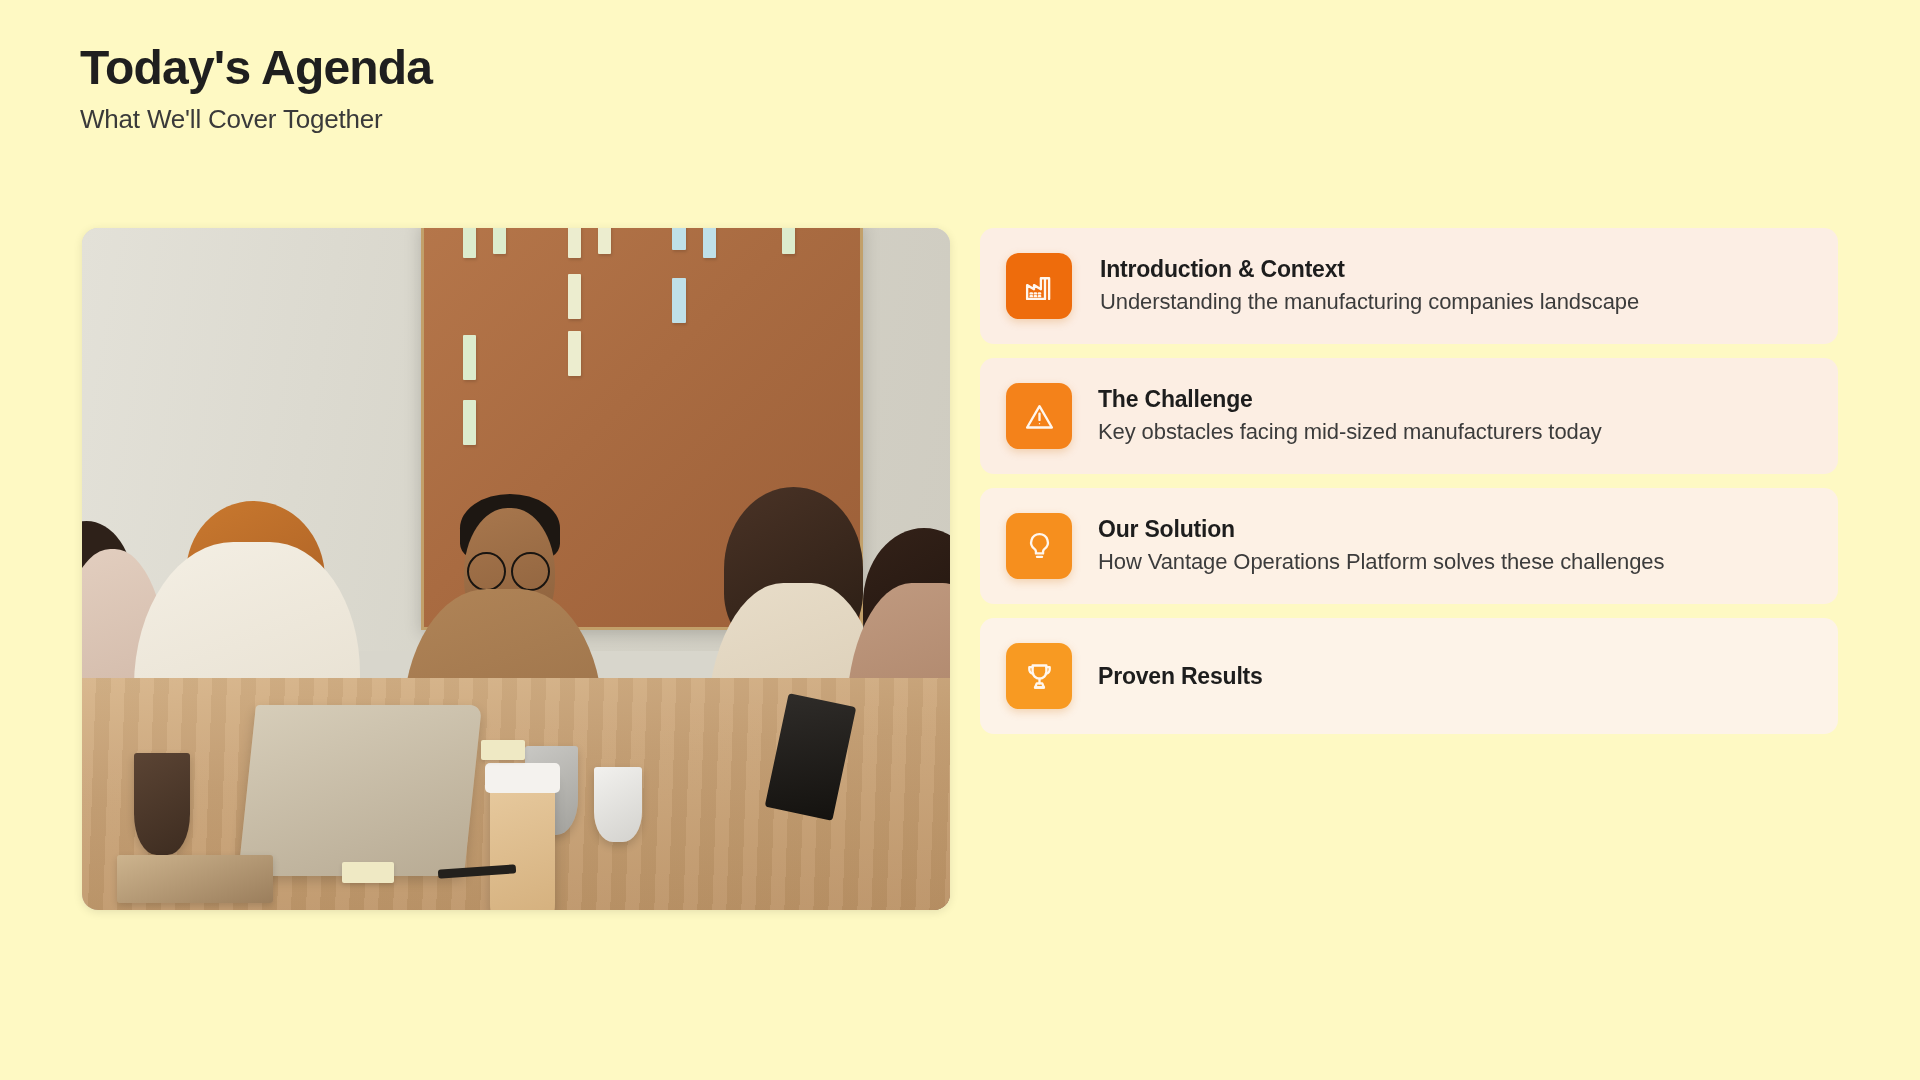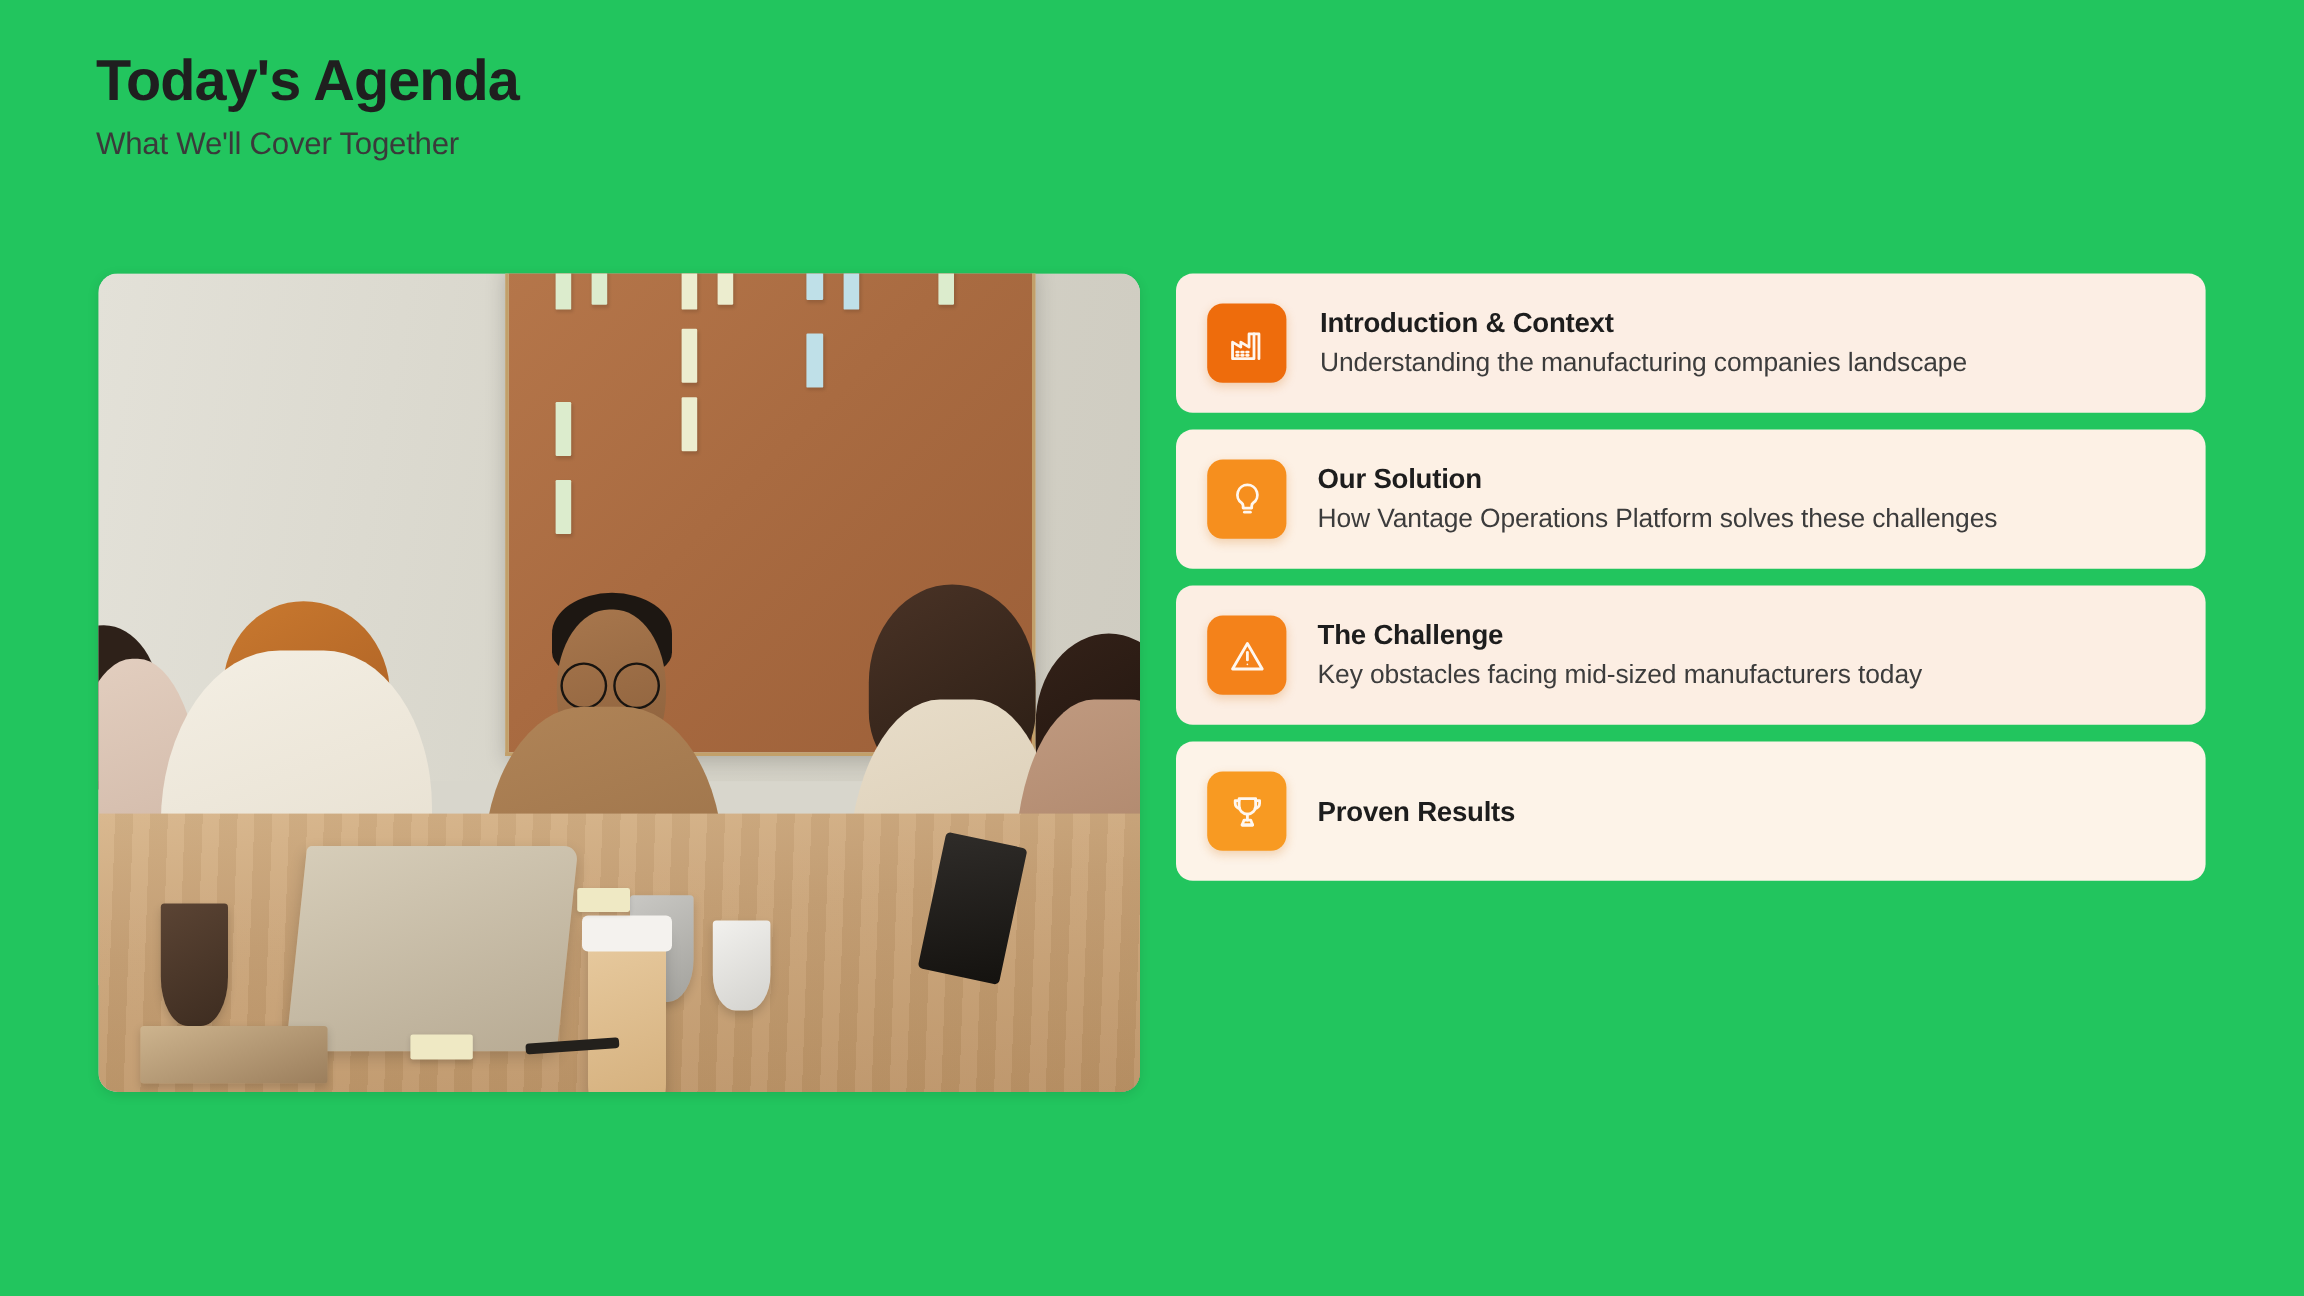--- a/index.html
+++ b/index.html
@@ -2,21 +2,21 @@
 <html><head>
 <meta charset="utf-8">
 <style>
   * { margin:0; padding:0; box-sizing:border-box; }
   html, body {
     width:1920px; height:1080px;
     background:#ffffff;
     font-family:"Liberation Sans", sans-serif;
     overflow:hidden;
   }
-  .slide { position:relative; width:1920px; height:1080px; background:#22c55e; }
+  .slide { position:relative; width:1920px; height:1080px; background:#fef9c3; }
 
   
   .header { position:absolute; left:80px; top:40px; }
   .title {
     font-size:48px; font-weight:700; color:#1f1f1f;
     letter-spacing:-0.8px; line-height:1.15;
   }
   .subtitle {
     font-size:26px; font-weight:400; color:#3a3a3a;
     letter-spacing:-0.2px; margin-top:9px; line-height:1.2;
@@ -209,48 +209,48 @@
               <path d="M5.5 17h1M8.5 17h1M11.5 17h1M5.5 19h1M8.5 19h1M11.5 19h1"></path>
             </svg>
           </span>
         </div>
         <div class="txt">
           <div class="it-title">Introduction &amp; Context</div>
           <div class="it-desc">Understanding the manufacturing companies landscape</div>
         </div>
       </div>
 
-      <div class="item" style="background-color: rgb(253, 241, 229);">
-        <div class="tile" style="background: rgb(246, 143, 30);">
-          <span>
-            <svg viewBox="0 0 24 24" fill="none" stroke="#fff7ef" stroke-width="1.7" stroke-linecap="round" stroke-linejoin="round">
-              <path d="M12 3a6 6 0 0 0-3.5 10.9c.6.5.9 1.1.9 1.8V17h5.2v-1.3c0-.7.3-1.3.9-1.8A6 6 0 0 0 12 3z"></path>
-              <path d="M10.2 19.5h3.6"></path>
-            </svg>
-          </span>
-        </div>
-        <div class="txt">
-          <div class="it-title">Our Solution</div>
-          <div class="it-desc">How Vantage Operations Platform solves these challenges</div>
-        </div>
-      </div>
-
       <div class="item" style="background-color: rgb(252, 238, 227);">
         <div class="tile" style="background: rgb(244, 130, 26);">
           <span>
             <svg viewBox="0 0 24 24" fill="none" stroke="#fff7ef" stroke-width="1.7" stroke-linecap="round" stroke-linejoin="round">
               <path d="M12 4.5 21 20H3z"></path>
               <path d="M12 10v4.5"></path>
               <circle cx="12" cy="17.2" r="0.5" fill="#fff7ef" stroke="none"></circle>
             </svg>
           </span>
         </div>
         <div class="txt">
           <div class="it-title">The Challenge</div>
           <div class="it-desc">Key obstacles facing mid-sized manufacturers today</div>
+        </div>
+      </div>
+
+      <div class="item" style="background-color: rgb(253, 241, 229);">
+        <div class="tile" style="background: rgb(246, 143, 30);">
+          <span>
+            <svg viewBox="0 0 24 24" fill="none" stroke="#fff7ef" stroke-width="1.7" stroke-linecap="round" stroke-linejoin="round">
+              <path d="M12 3a6 6 0 0 0-3.5 10.9c.6.5.9 1.1.9 1.8V17h5.2v-1.3c0-.7.3-1.3.9-1.8A6 6 0 0 0 12 3z"></path>
+              <path d="M10.2 19.5h3.6"></path>
+            </svg>
+          </span>
+        </div>
+        <div class="txt">
+          <div class="it-title">Our Solution</div>
+          <div class="it-desc">How Vantage Operations Platform solves these challenges</div>
         </div>
       </div>
 
       <div class="item" style="background-color: rgb(253, 243, 232);">
         <div class="tile" style="background: rgb(248, 154, 34);">
           <span>
             <svg viewBox="0 0 24 24" fill="none" stroke="#fff7ef" stroke-width="1.7" stroke-linecap="round" stroke-linejoin="round">
               <path d="M7 4h10v4.5a5 5 0 0 1-10 0z"></path>
               <path d="M7 5.2H4.6v1.6A3.2 3.2 0 0 0 7.4 10"></path>
               <path d="M17 5.2h2.4v1.6A3.2 3.2 0 0 1 16.6 10"></path>

